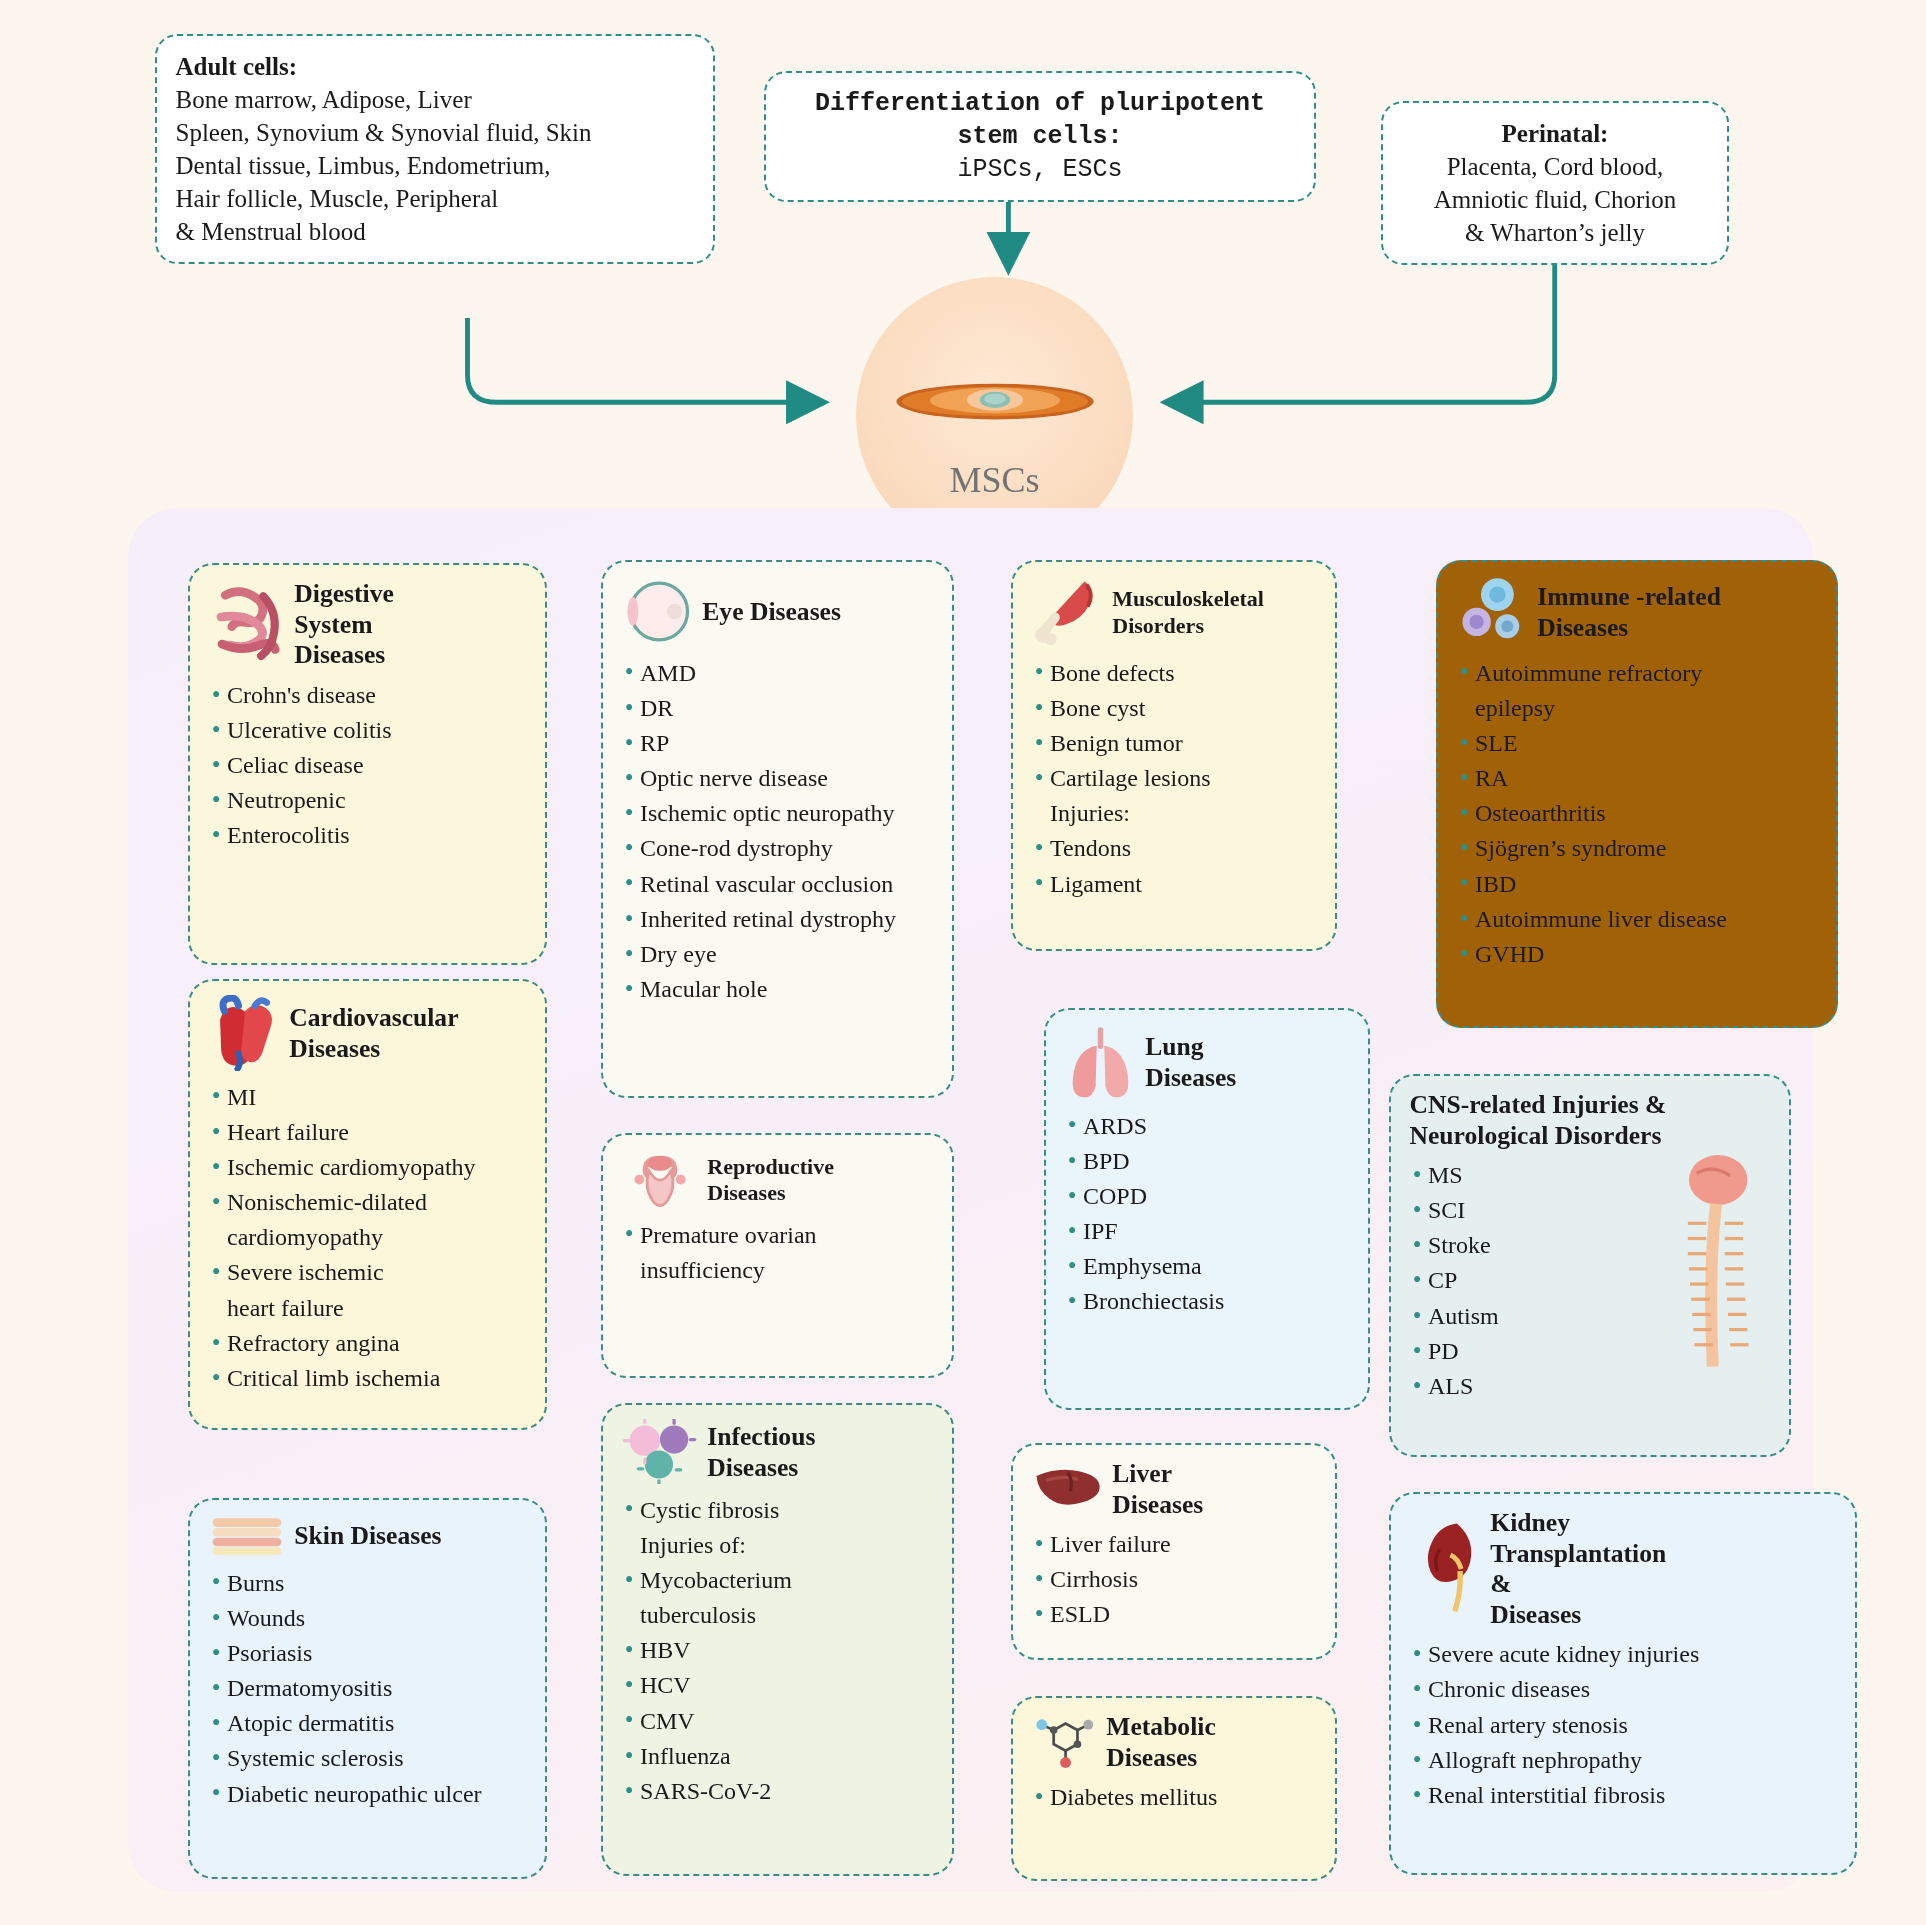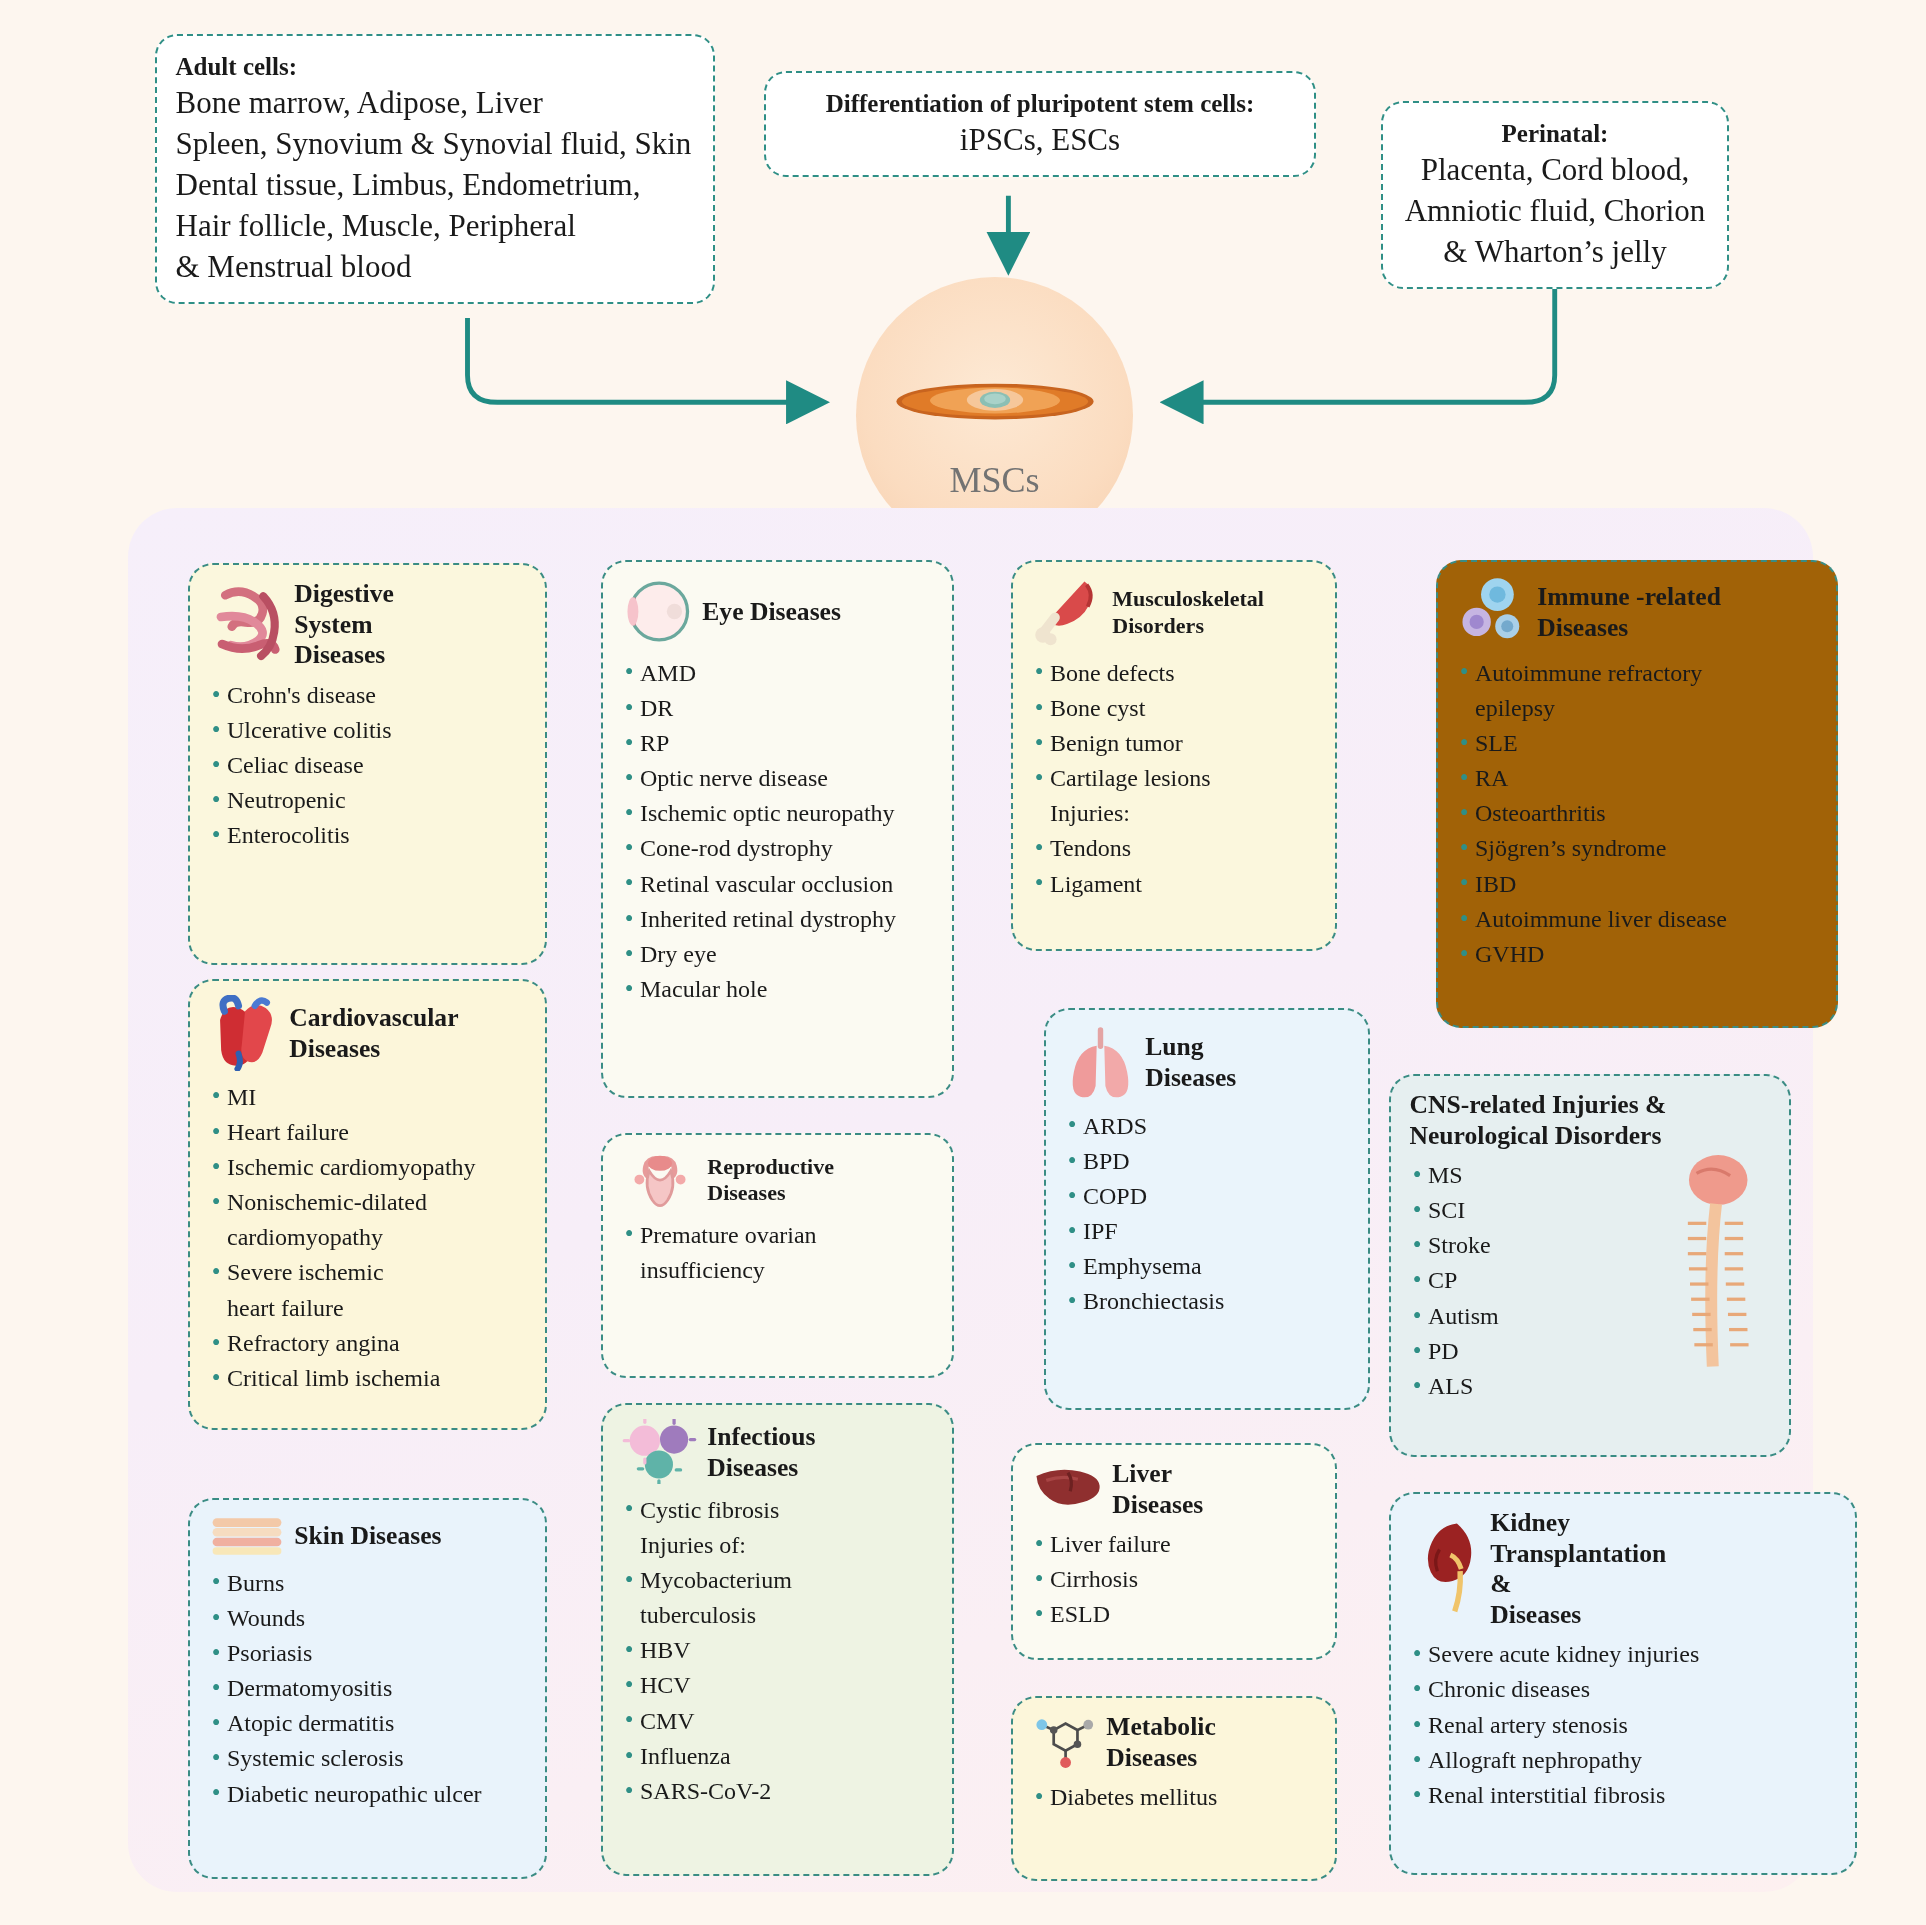--- a/index.html
+++ b/index.html
@@ -24,25 +24,26 @@
     background: #ffffff;
     box-sizing: border-box;
     padding: 14px 18.5px;
   }
   .src-title {
     font-weight: bold;
     font-size: 25px;
     line-height: 1.32;
   }
   .src-body {
-    font-size: 31px;
+    font-size: 25px;
     line-height: 1.32;
   }
   .src-center {
     text-align: center;
+    font-family: Liberation Mono, monospace;
   }
 
   #src-adult  { left: 155px;  top: 34px;  width: 560px; }
   #src-pluri  { left: 764px; top: 71px; width: 552px; }
   #src-perinatal { left: 1381px; top: 101px; width: 348px; text-align: center; }
 
   
   #msc-circle {
     position: absolute;
     left: 856px;

